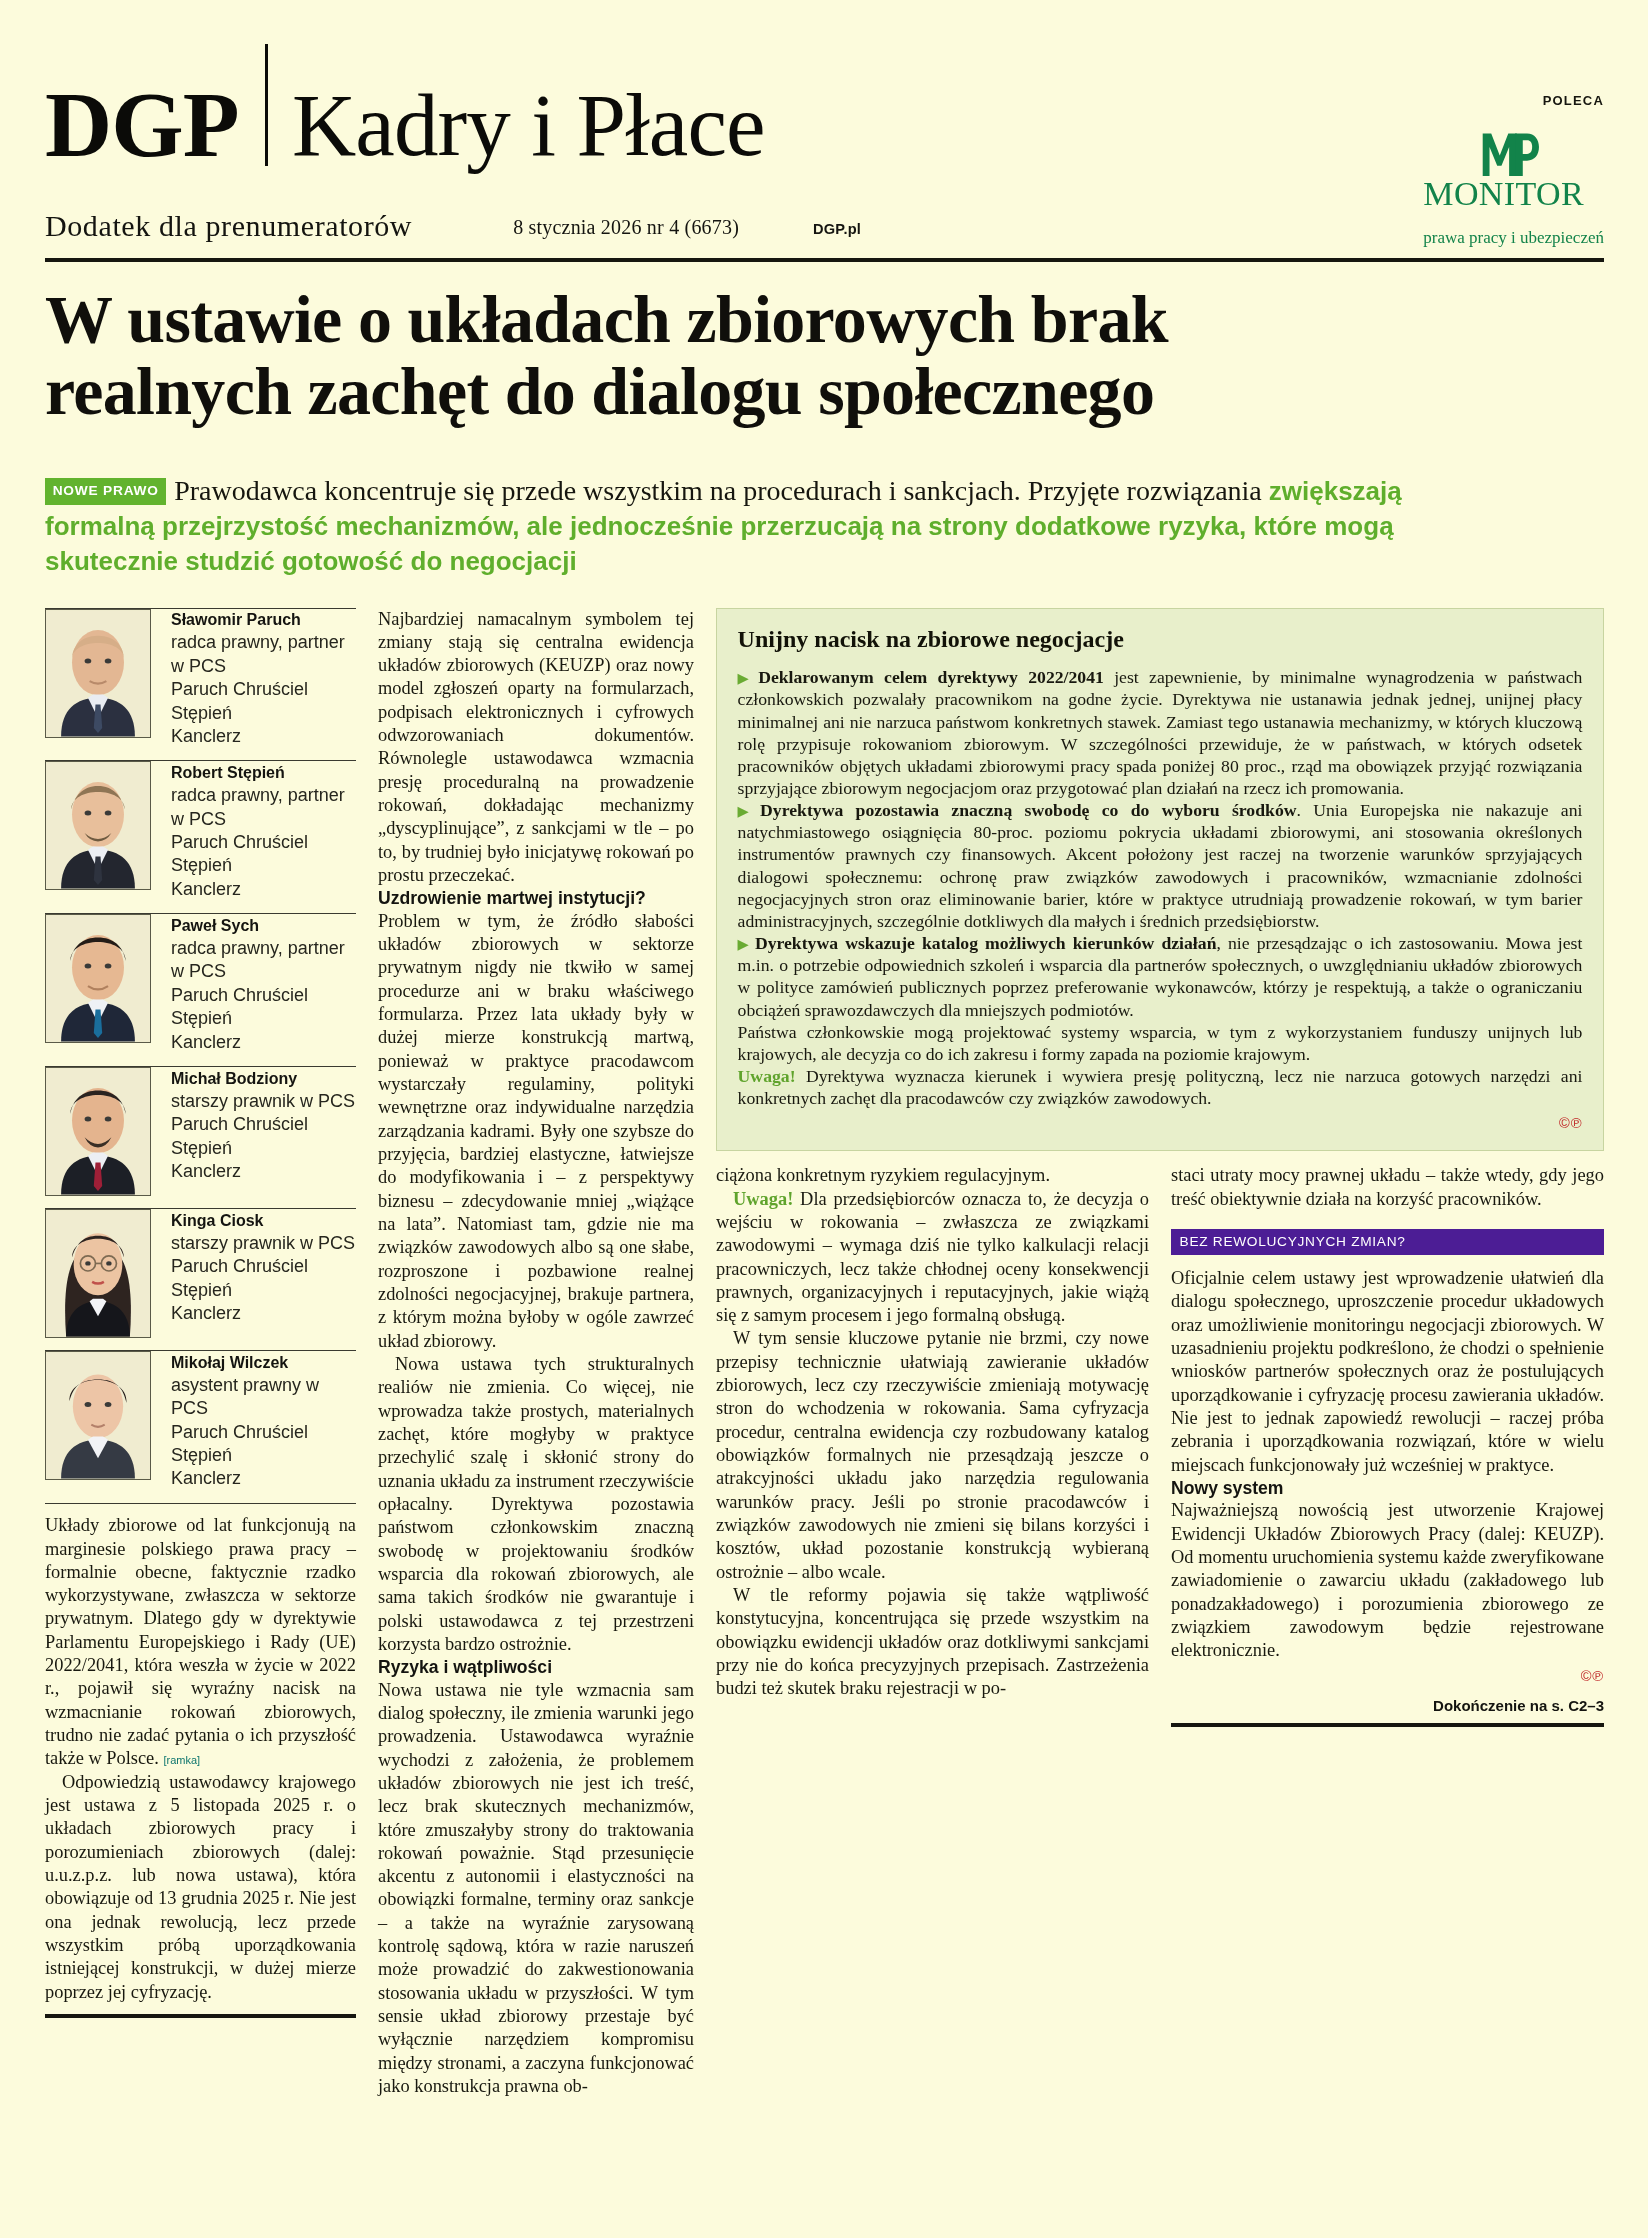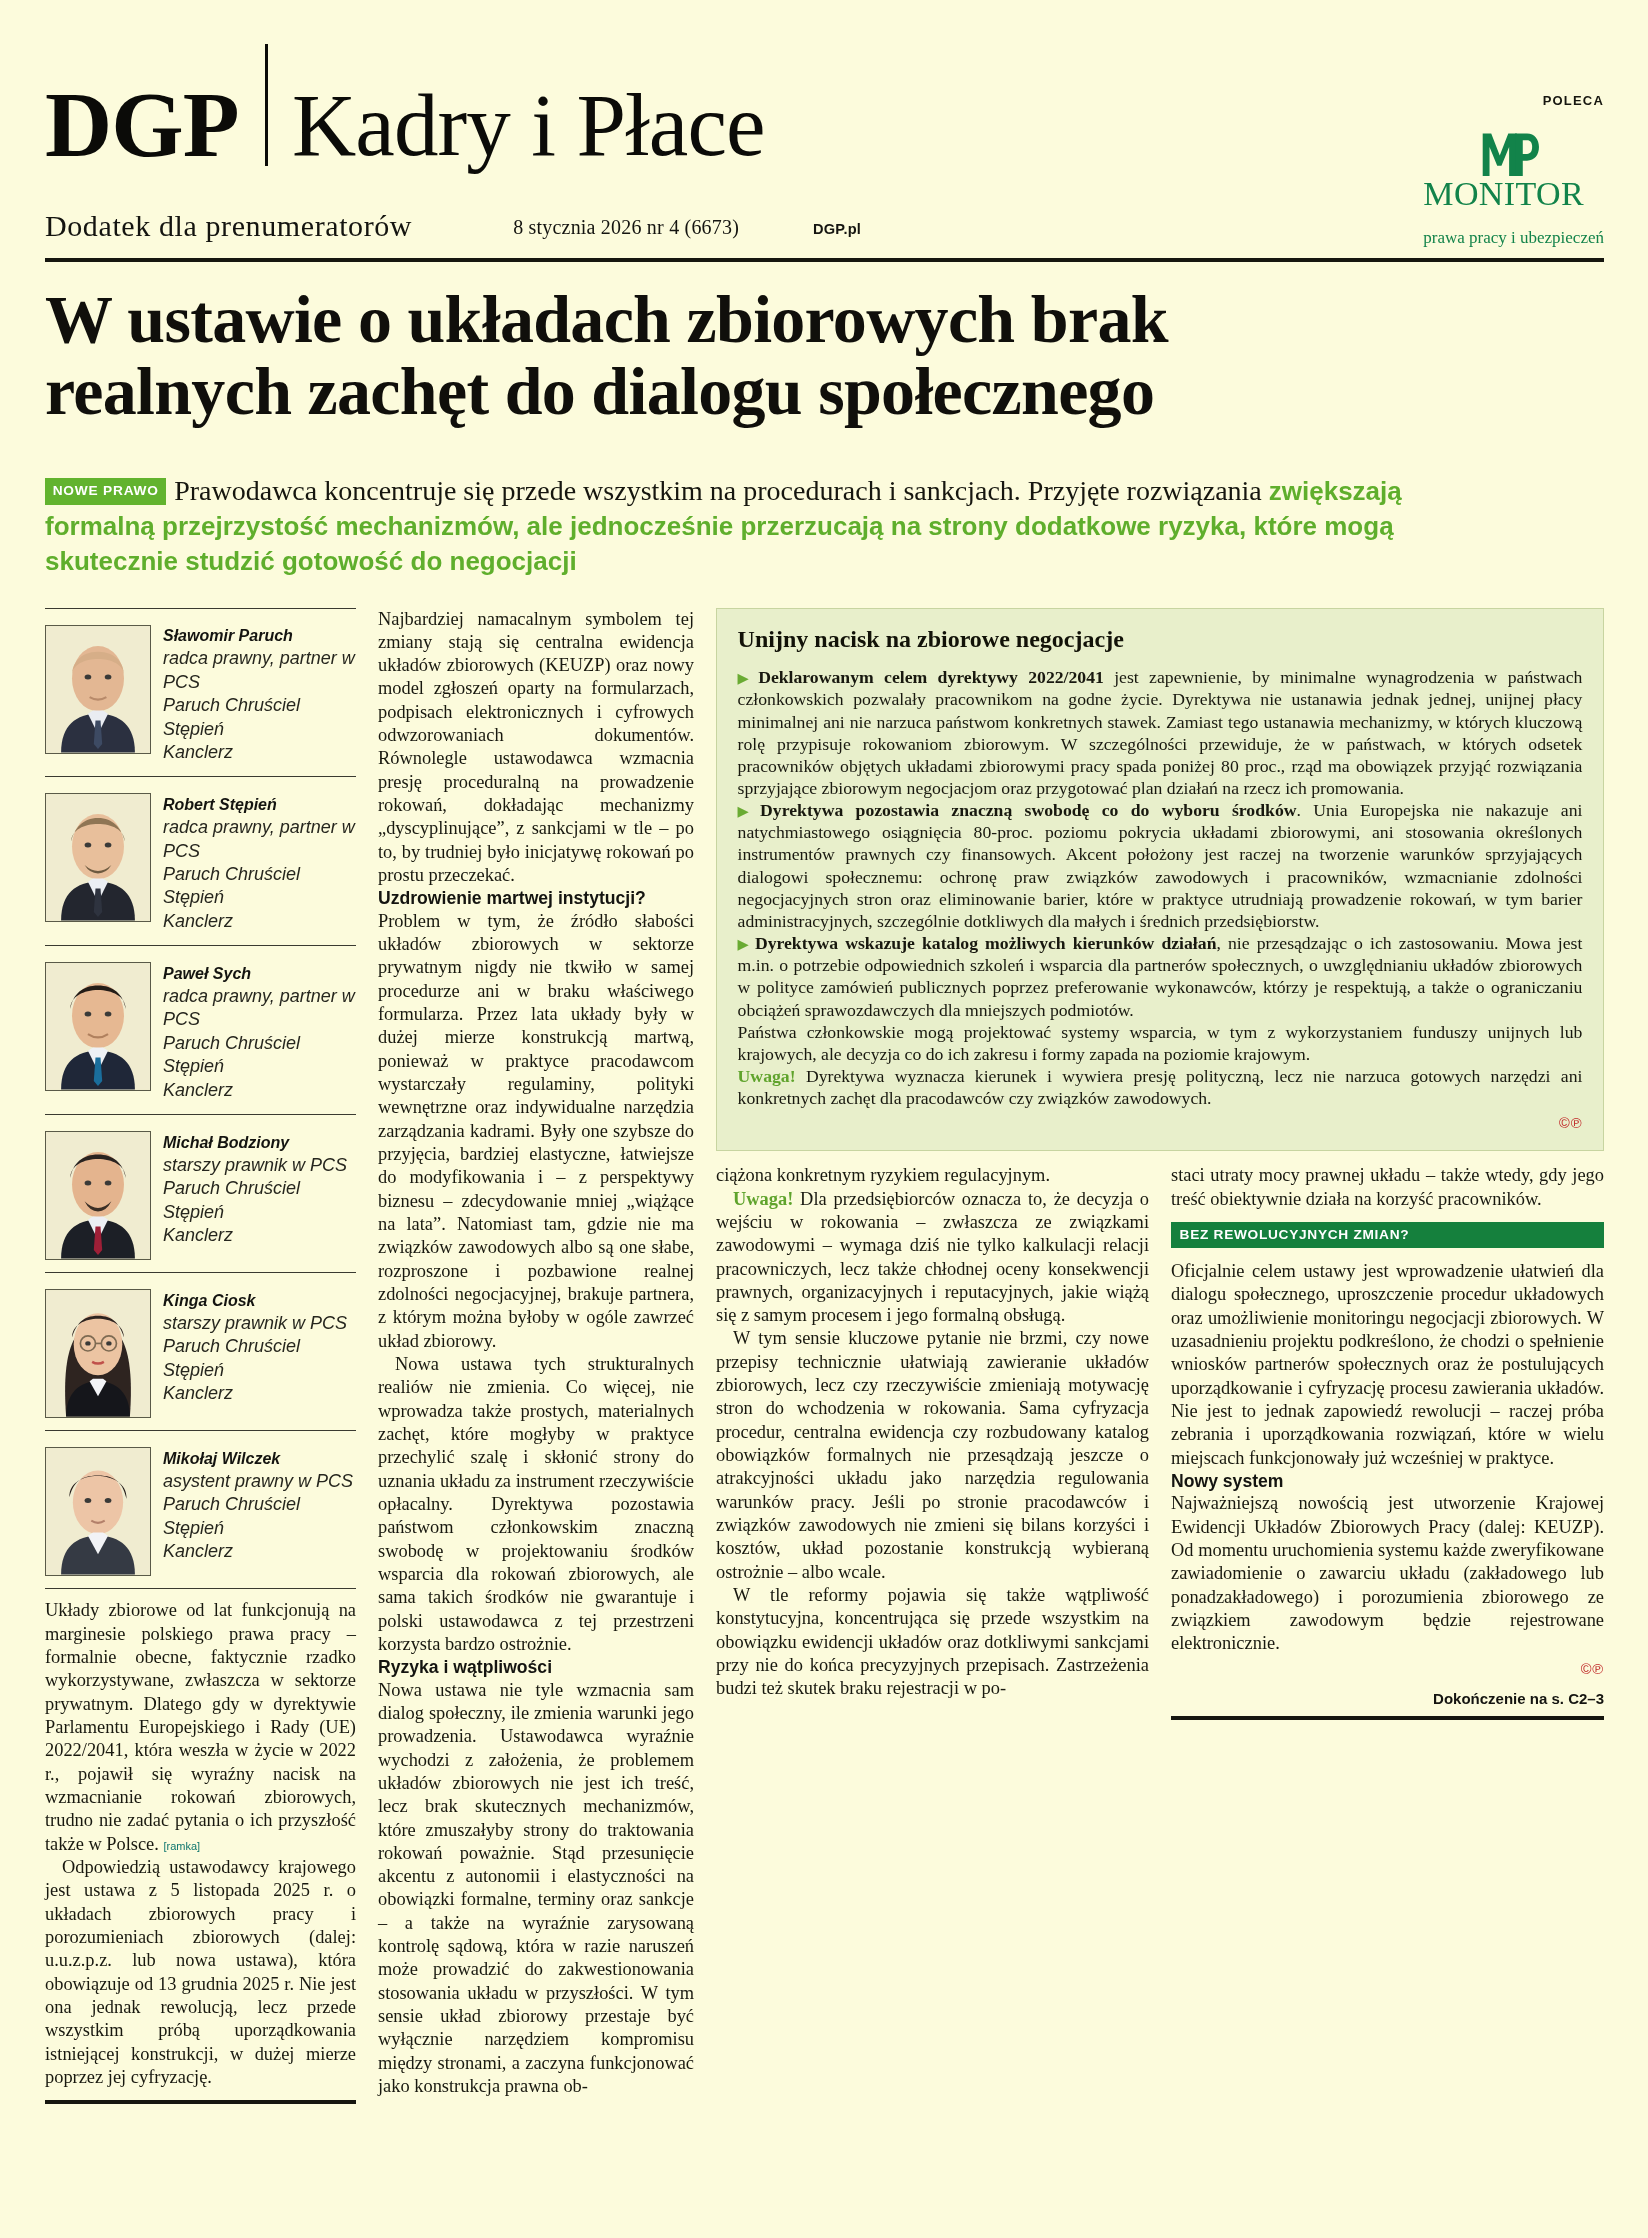--- a/index.html
+++ b/index.html
@@ -160,25 +160,24 @@
     gap: 22px;
   }
   .col { position: relative; }
   .col-authors { width: 311px; flex: 0 0 311px; }
   .col-2 { width: 316px; flex: 0 0 316px; }
   .col-right { flex: 1 1 auto; }
 
   
   .author {
     display: flex;
-    gap: 12px;
+    gap: 20px;
     border-top: 1.7px solid #3a3a30;
-    padding-top: 16px;
+    padding-top: 0;
     margin-bottom: 12px;
-    font-style: italic;
   }
   .author:first-child { border-top: 1.7px solid #3a3a30; }
   .portrait {
     width: 106px; height: 129px;
     flex: 0 0 106px;
     border: 0.9px solid #5a5a48;
     overflow: hidden;
     position: relative;
     background: #efeccd;
   }
@@ -274,29 +273,29 @@
 
   
   .sub-cols {
     display: flex;
     gap: 22px;
     margin-top: 13.7px;
   }
   .sub-col { flex: 1 1 0; min-width: 0; }
 
   .greenbar {
-    background: #15803d;
+    background: #4c1d95;
     color: #ffffff;
     font-family: "Liberation Sans", sans-serif;
-    font-weight: bold;
+    font-weight: normal;
     font-size: 13.7px;
     letter-spacing: 0.7px;
     padding: 5.2px 8.6px 6px;
     display: block;
-    margin: 11px 0 12px;
+    margin: 18px 0 12px;
   }
   .cont-note {
     font-family: "Liberation Sans", sans-serif;
     font-weight: bold;
     font-size: 15px;
     text-align: right;
     margin-top: 13.7px;
     color: #141410;
   }
   .bottom-rule {

